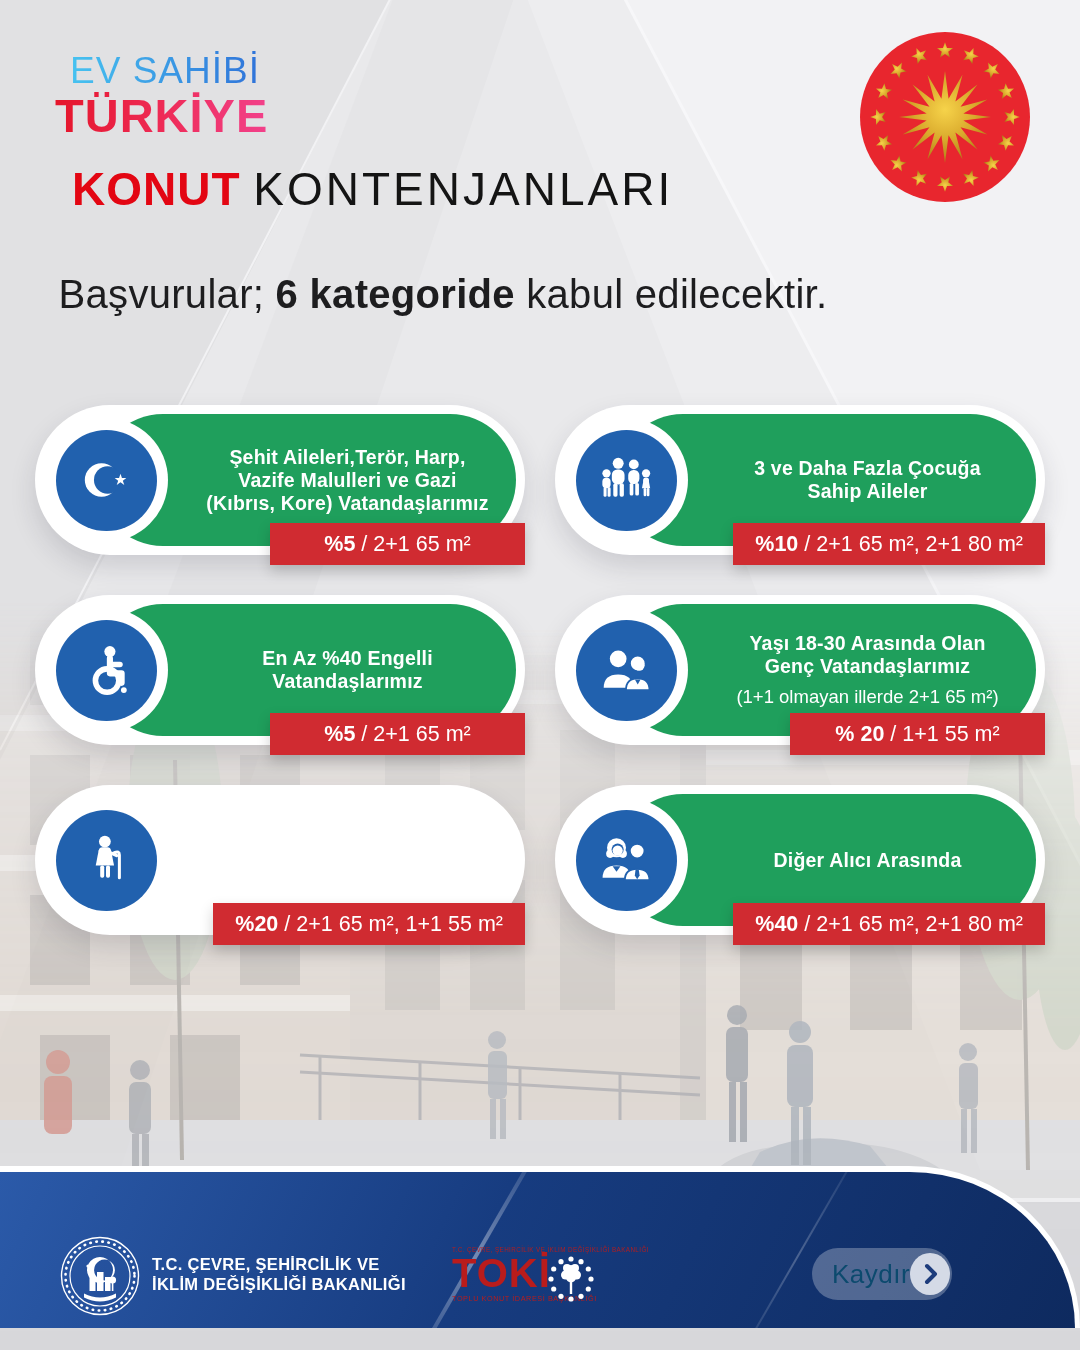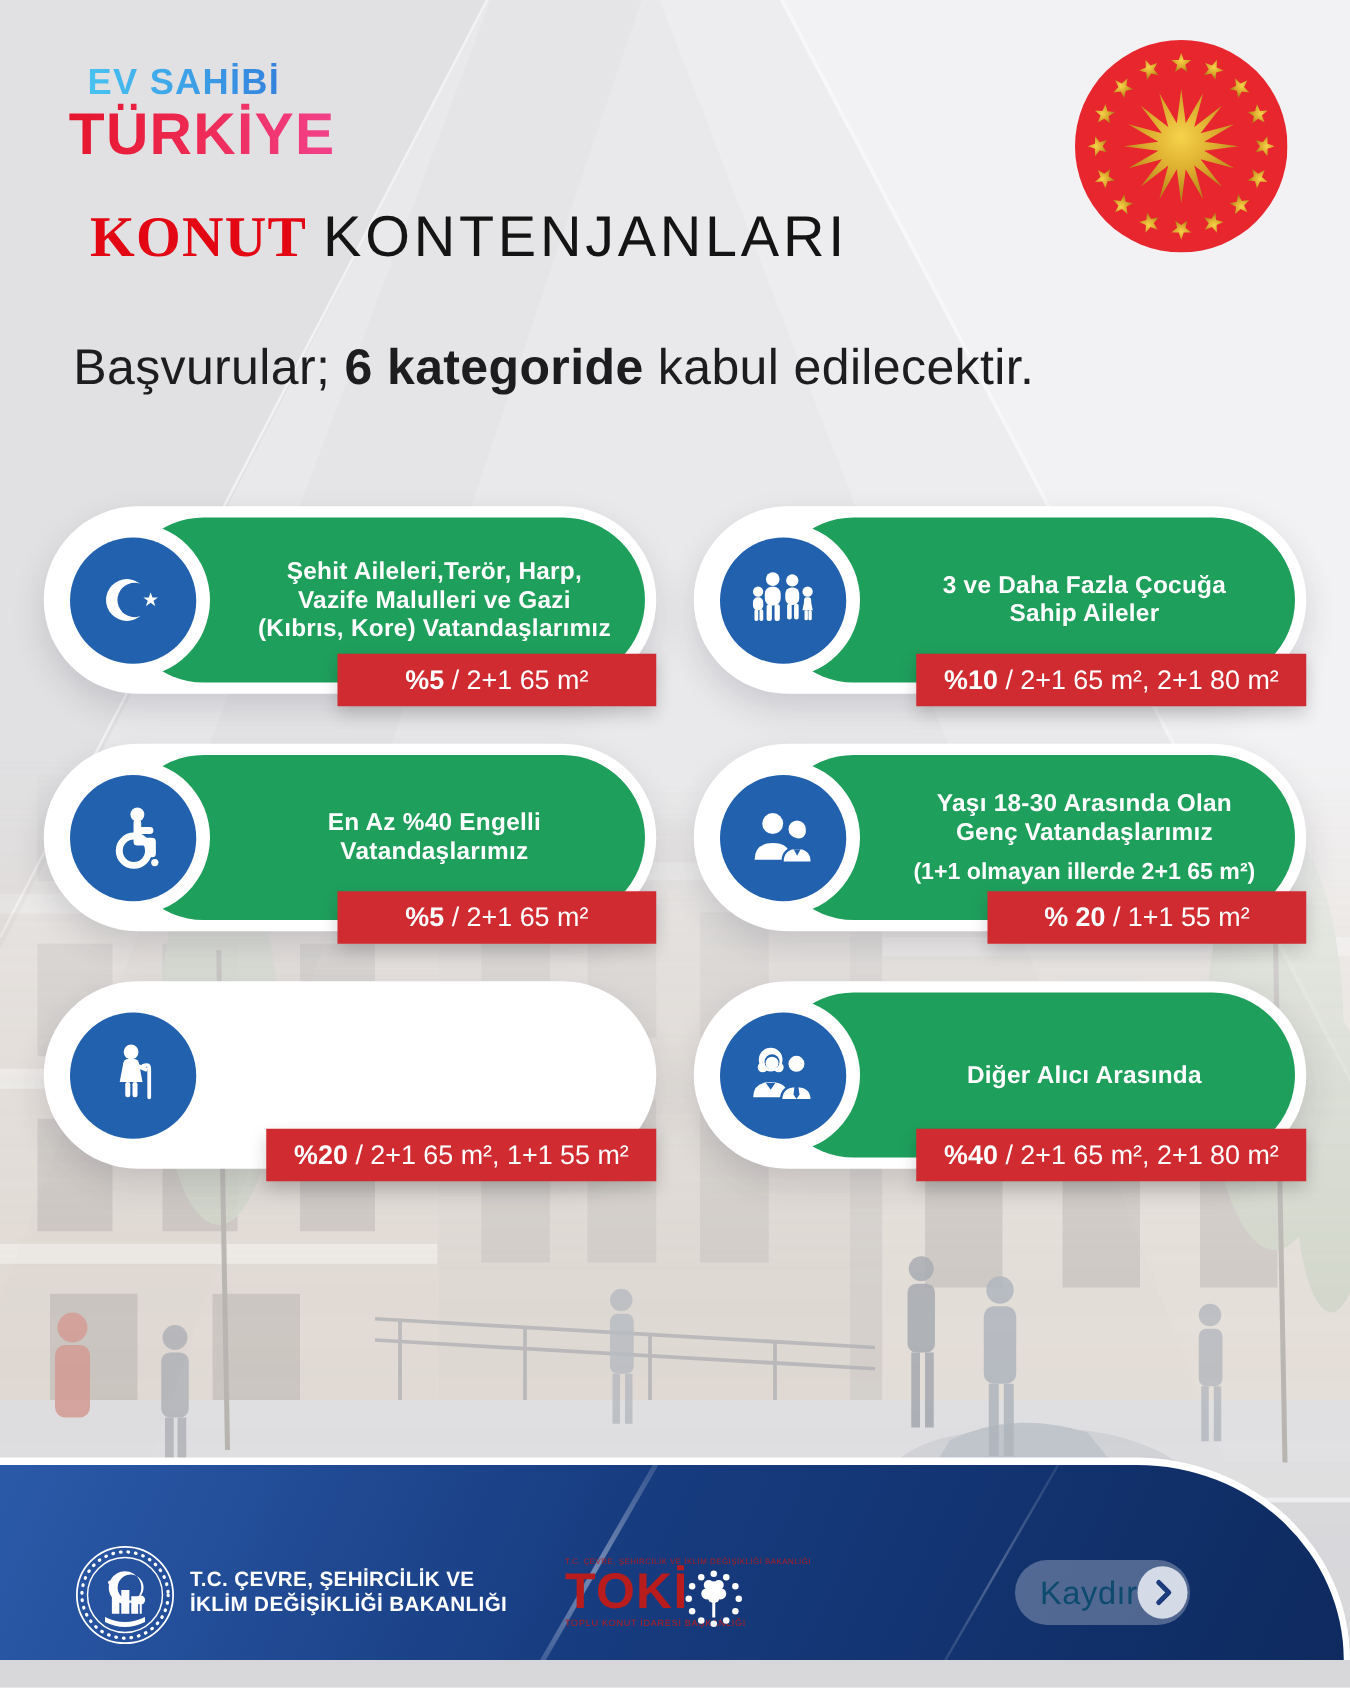--- a/index.html
+++ b/index.html
@@ -16,37 +16,37 @@
   .scene-wrap {
     left:0; top:600px; width:1080px; height:750px; z-index:1;
     -webkit-mask-image:linear-gradient(to bottom, rgba(0,0,0,0) 0, rgba(0,0,0,.45) 150px, rgba(0,0,0,.8) 420px, rgba(0,0,0,.9) 100%);
             mask-image:linear-gradient(to bottom, rgba(0,0,0,0) 0, rgba(0,0,0,.45) 150px, rgba(0,0,0,.8) 420px, rgba(0,0,0,.9) 100%);
     opacity:.75;
   }
 
   
   .brand { left:55px; top:50px; z-index:2; }
   .brand-line1 {
-    font-size:29px; font-weight:700; letter-spacing:1px; padding-left:15px;
+    font-size:37px; font-weight:400; letter-spacing:1px; padding-left:15px;
     color:#2e86d8;
   }
   .brand-line2 {
     font-size:47px; font-weight:800; letter-spacing:1px; margin-top:-4px;
     color:#e71e3c;
   }
   @supports ((-webkit-background-clip:text) or (background-clip:text)) {
     .brand-line1 { background:linear-gradient(90deg,#49c9f2,#2e6fd8);
       -webkit-background-clip:text; background-clip:text; color:transparent; }
     .brand-line2 { background:linear-gradient(90deg,#e5152b,#ee2b56,#f2418b);
       -webkit-background-clip:text; background-clip:text; color:transparent; }
   }
   .seal { left:860px; top:32px; width:170px; height:170px; z-index:2; }
 
   .page-title { left:72px; top:162px; z-index:2; font-size:46px; white-space:nowrap; }
-  .t-red  { color:var(--c-title_red,#e30613); font-weight:800; letter-spacing:1px;font-family:Liberation Serif, serif; }
+  .t-red  { color:var(--c-title_red,#e30613); font-weight:800; letter-spacing:1px; }
   .t-thin { color:#141414; font-weight:300; letter-spacing:3px; }
 
   .subtitle {
     left:0; top:272px; width:886px; z-index:2; text-align:center;
     font-size:40px; color:#1d1d1f; letter-spacing:.3px;
   }
   .subtitle b { font-weight:800; }
 
   
   .cards {
@@ -57,21 +57,21 @@
   .card-white { position:absolute; inset:0; background:#fff; border-radius:80px;
     box-shadow:0 12px 26px rgba(40,40,60,.15); }
   .card-green {
     position:absolute; left:62px; top:9px; right:9px; bottom:9px;
     background:var(--c-green,#1f9f5c); border-radius:70px;
     display:flex; flex-direction:column; justify-content:center;
     padding:0 12px 0 94px; color:#fff;
   }
   .card-title { font-size:19.5px; font-weight:700; line-height:1.18; letter-spacing:.2px;
     white-space:pre-line; }
-  .card-note  { font-size:18.5px; font-weight:700; margin-top:8px; white-space:nowrap; }
+  .card-note  { font-size:18.5px; font-weight:400; margin-top:8px; white-space:nowrap; }
   .icon-ring {
     position:absolute; left:9px; top:13px; width:124px; height:124px;
     background:#fff; border-radius:50%;
     display:flex; align-items:center; justify-content:center; z-index:1;
   }
   .icon-circle {
     width:101px; height:101px; background:var(--c-icon_blue,#2161ae); border-radius:50%;
     display:flex; align-items:center; justify-content:center;
   }
   .glyph { width:58px; height:58px; display:block; }

